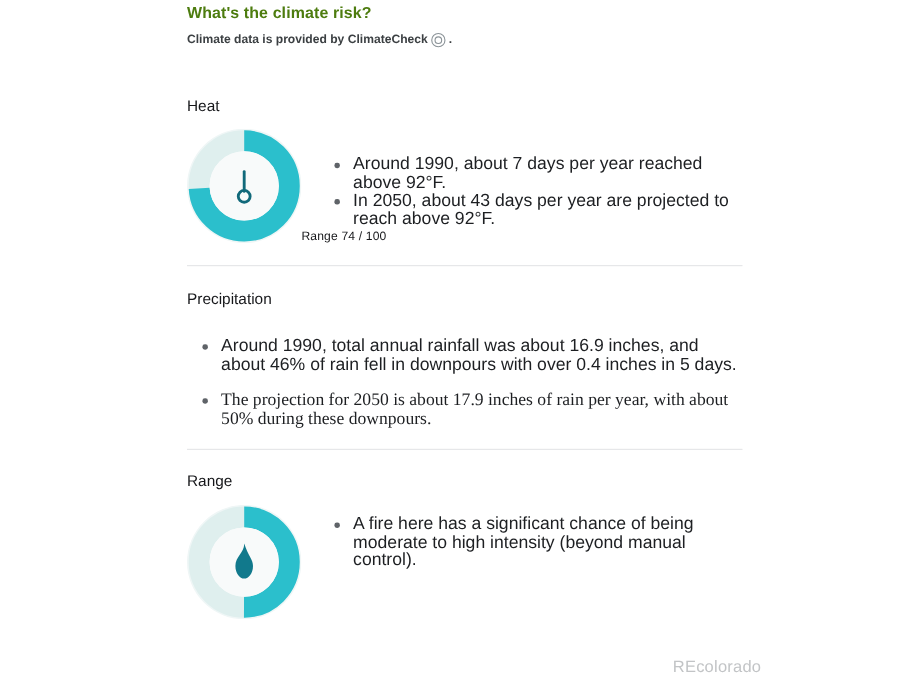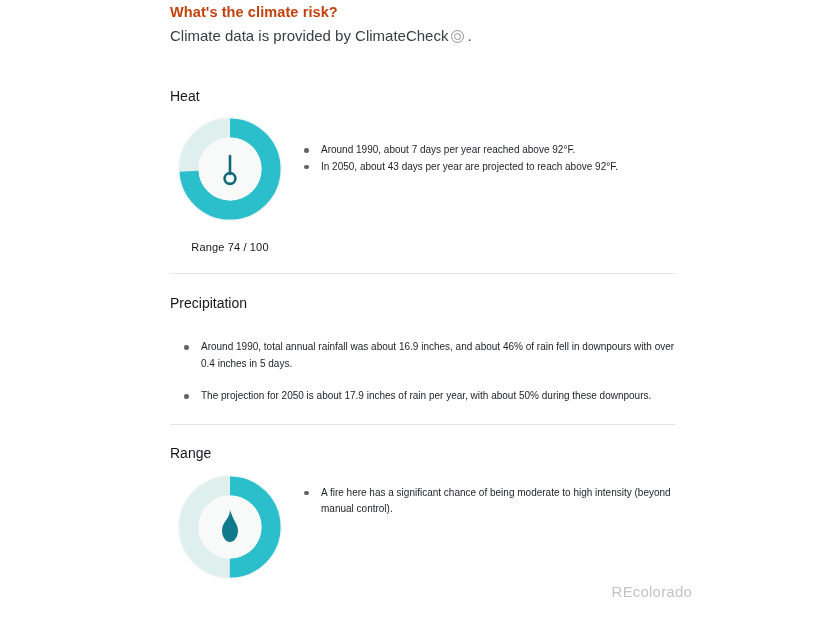--- a/index.html
+++ b/index.html
@@ -20,34 +20,35 @@
     position: absolute;
     left: 170px;
     top: 0;
     width: 505px;
   }
 
   
   .section-title {
     font-size: 14.5px;
     font-weight: bold;
-    color: #c2410c;
+    color: #4d7c0f;
     letter-spacing: 0.1px;
     margin: 0;
     padding-top: 3px;
     line-height: 18px;
   }
   .attribution {
-    font-size: 15px;
+    font-size: 11px;
     color: #3c4043;
     margin-top: 8px;
     line-height: 14px;
     display: flex;
     align-items: center;
     gap: 3px;
+    font-weight: bold;
   }
   .cc-mark {
     display: inline-block;
     width: 11px;
     height: 11px;
     border: 1px solid #8b9398;
     border-radius: 50%;
     position: relative;
     flex: none;
   }
@@ -71,22 +72,22 @@
     line-height: 14px;
   }
   .risk-body {
     display: flex;
     align-items: flex-start;
   }
   .gauge-col {
     width: 120px;
     flex: none;
     display: flex;
-    flex-direction: column;
-    align-items: center;
+    flex-direction: row;
+    align-items: flex-end;
   }
   .gauge {
     position: relative;
     width: 104px;
     height: 104px;
   }
   .gauge svg { display: block; }
   .gauge-icon {
     position: absolute;
     left: 0; top: 0;
@@ -104,21 +105,21 @@
 
   .facts {
     flex: 1;
     margin: 0;
     padding: 0;
     list-style: none;
   }
   .fact {
     position: relative;
     padding-left: 21px;
-    font-size: 10px;
+    font-size: 16px;
     line-height: 16.5px;
     color: #1d1f22;
   }
   .fact::before {
     content: "";
     position: absolute;
     left: 4px;
     top: 6px;
     width: 4.5px;
     height: 4.5px;
@@ -137,33 +138,33 @@
   #block-heat { padding-top: 46px; }
   #block-heat .risk-body { margin-top: 14px; }
   #block-heat .facts { margin-top: 25px; margin-left: 10px; }
   #block-heat .fact + .fact { }
   #block-heat .range-text { margin-top: 20px; }
   #divider-1 { margin-top: 20px; }
 
   #block-precip { padding-top: 22px; }
   #block-precip .risk-body { margin-top: 17px; }
   #block-precip .facts { margin-top: 12px; margin-left: 10px; }
-  #block-precip .fact + .fact { margin-top: 16px; }
+  #block-precip .fact + .fact { margin-top: 16px; font-family: Liberation Serif, serif; }
   #block-precip .range-text { margin-top: 17px; }
   #divider-2 { margin-top: 19px; }
 
   #block-fire { padding-top: 21px; }
   #block-fire .risk-body { margin-top: 15px; }
   #block-fire .facts { margin-top: 10px; margin-left: 10px; }
   #block-fire .fact + .fact { margin-top: 15px; }
 
   .watermark {
     position: absolute;
     right: 133px;
-    bottom: 19px;
+    bottom: 4px;
     font-size: 15px;
     color: #c2c4c6;
     letter-spacing: 0.2px;
   }
 </style>
 </head>
 <body>
 
 <div class="page">
 

